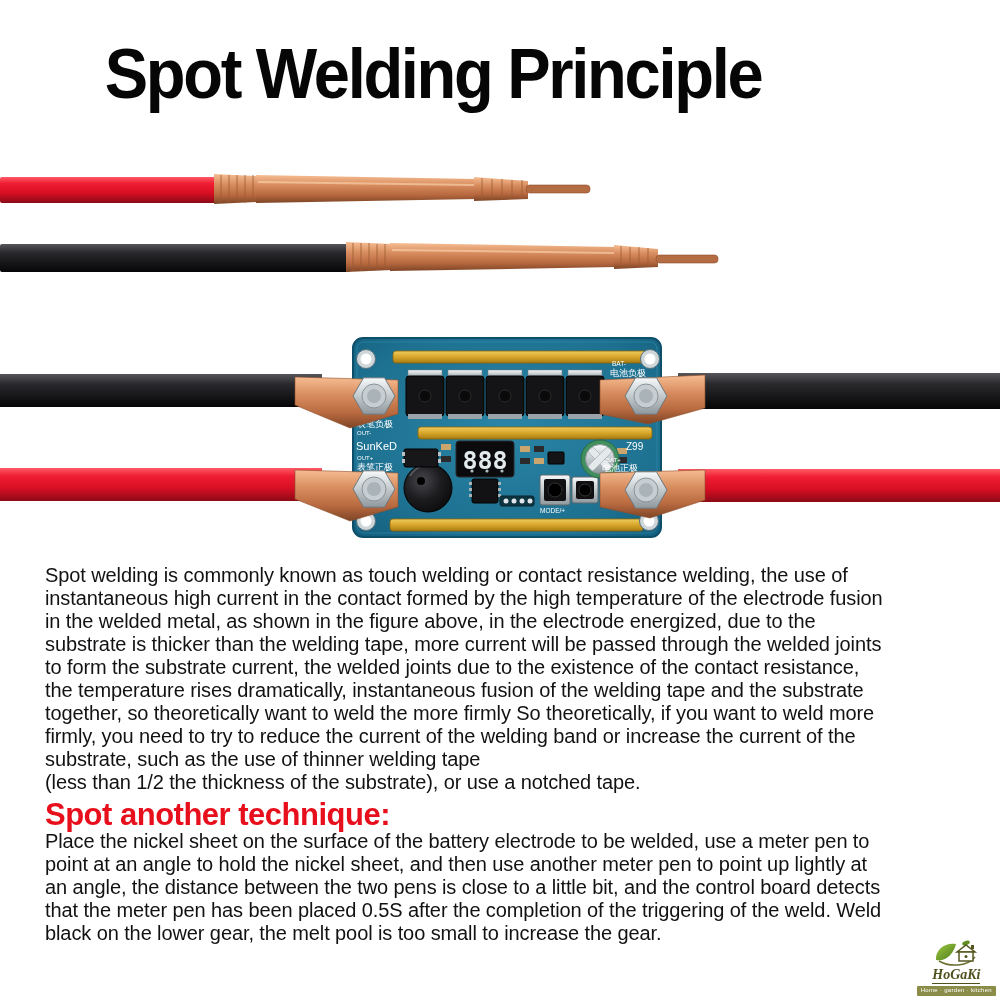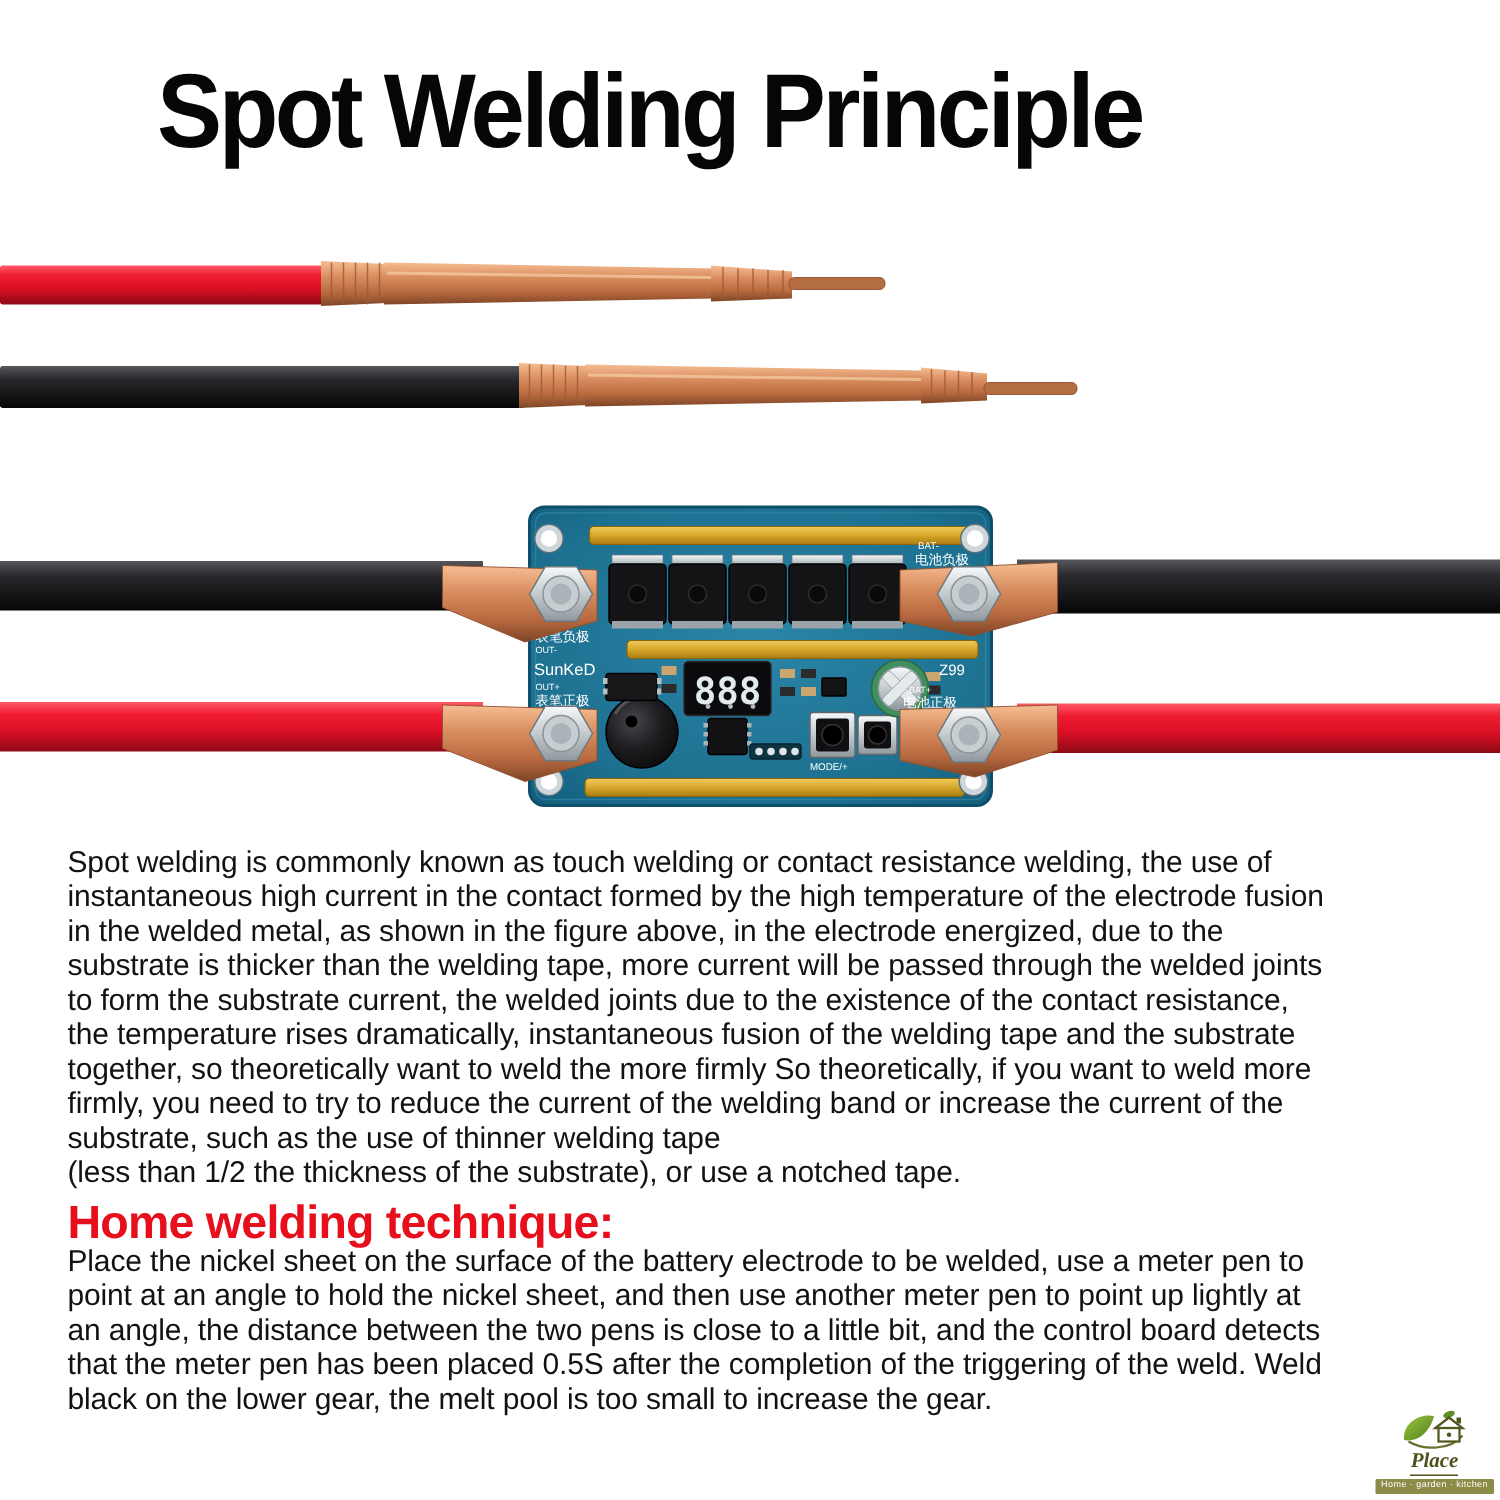--- a/index.html
+++ b/index.html
@@ -289,21 +289,21 @@
 instantaneous high current in the contact formed by the high temperature of the electrode fusion
 in the welded metal, as shown in the figure above, in the electrode energized, due to the
 substrate is thicker than the welding tape, more current will be passed through the welded joints
 to form the substrate current, the welded joints due to the existence of the contact resistance,
 the temperature rises dramatically, instantaneous fusion of the welding tape and the substrate
 together, so theoretically want to weld the more firmly So theoretically, if you want to weld more
 firmly, you need to try to reduce the current of the welding band or increase the current of the
 substrate, such as the use of thinner welding tape
 (less than 1/2 the thickness of the substrate), or use a notched tape.</div>
 
-  <h2 class="tech-heading">Home welding technique:</h2>
+  <h2 class="tech-heading">Spot another technique:</h2>
 
   <div class="para para2">Place the nickel sheet on the surface of the battery electrode to be welded, use a meter pen to
 point at an angle to hold the nickel sheet, and then use another meter pen to point up lightly at
 an angle, the distance between the two pens is close to a little bit, and the control board detects
 that the meter pen has been placed 0.5S after the completion of the triggering of the weld. Weld
 black on the lower gear, the melt pool is too small to increase the gear.</div>
 
   <div class="logo">
     <svg width="46" height="28" viewBox="0 0 46 28">
       <path d="M3,20 C2,9 13,2 23,4 C21,13 13,22 3,20 Z" fill="url(#lgLeaf)"></path>
@@ -313,17 +313,17 @@
             <stop offset="1" stop-color="#4f7d1d"></stop>
       </linearGradient>
         </defs>
       <path d="M6,21 C16,27 34,27 42,17" stroke="#6b6d2f" stroke-width="1.5" fill="none"></path>
       <ellipse cx="33" cy="3" rx="4" ry="2.2" fill="#5f8f23" transform="rotate(-20 33 3)"></ellipse>
       <polygon points="24,12 33,5 42,12" fill="#ffffff" stroke="#55561f" stroke-width="1.5"></polygon>
       <rect x="38" y="5" width="3" height="4" fill="#55561f"></rect>
       <rect x="26" y="12" width="14" height="9" fill="#ffffff" stroke="#55561f" stroke-width="1.5"></rect>
       <circle cx="33" cy="16.5" r="1.5" fill="#55561f"></circle>
     </svg>
-    <div class="logo-word">Place</div>
+    <div class="logo-word">HoGaKi</div>
     <div class="logo-banner">Home · garden · kitchen</div>
   </div>
 
 </div>
 
 </body></html>

